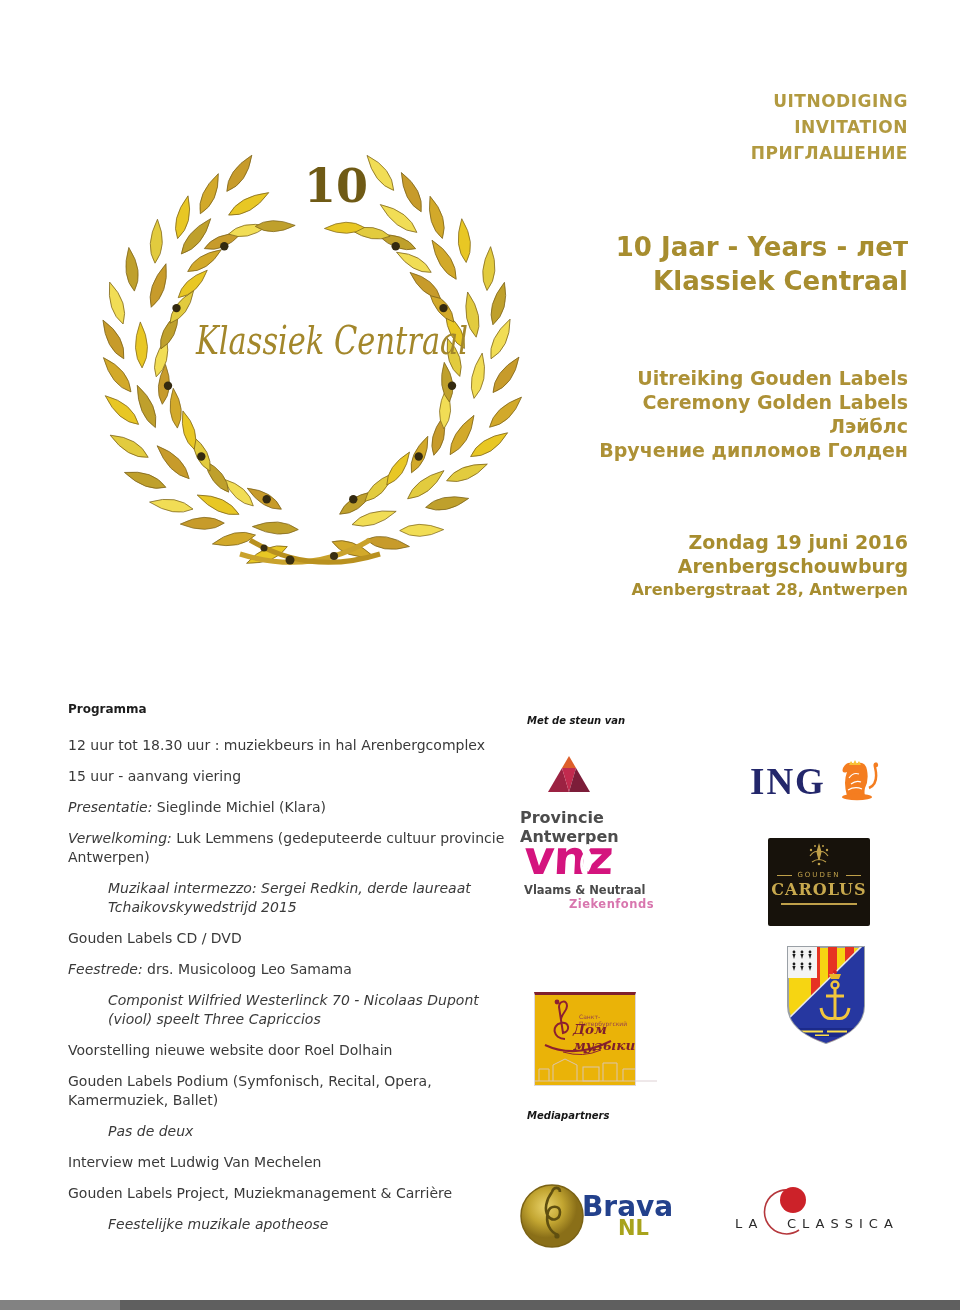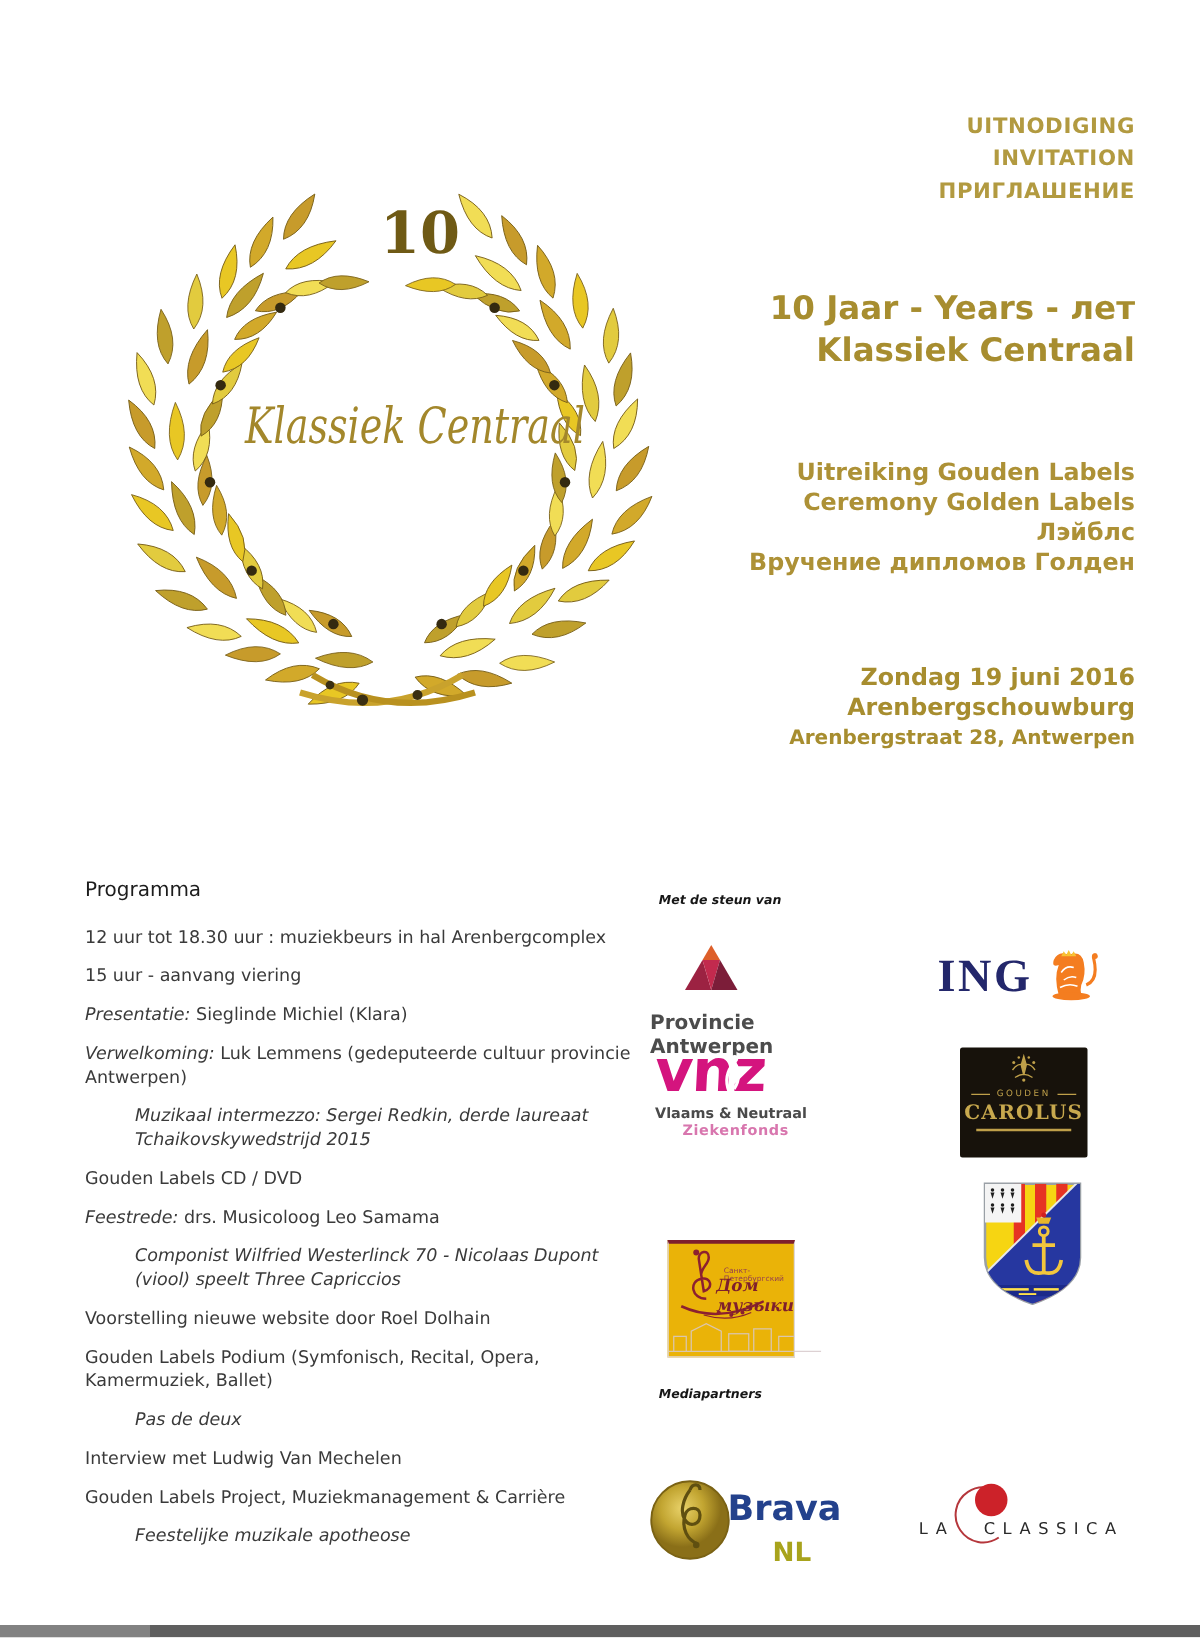--- a/index.html
+++ b/index.html
@@ -10,62 +10,62 @@
   .goldblock{position:absolute;right:52px;text-align:right;color:#ab9238;font-weight:bold;}
   .inv{top:88px;font-size:17px;line-height:26px;letter-spacing:.5px;color:#b29a40;}
   .anniv{top:230px;font-size:26px;line-height:34px;color:#a78d2f;}
   .cerem{top:366px;font-size:19px;line-height:24px;color:#ad9136;}
   .event{top:530px;font-size:19px;line-height:24px;color:#a78d2f;}
   .event .addr{font-size:16px;}
   
   .wreath{position:absolute;left:38px;top:146px;width:540px;height:432px;}
   
   .program{position:absolute;left:68px;top:702px;width:452px;color:#3a3a3a;}
-  .program h2{margin:0 0 20px 0;font-size:16px;color:#1d1d1d;font-weight:normal;}
+  .program h2{margin:0 0 20px 0;font-size:12px;color:#1d1d1d;font-weight:bold;}
   .program p{margin:0 0 12px 0;font-size:14px;line-height:19px;}
   .program p.indent{margin-left:40px;font-style:italic;max-width:382px;}
   .program i{font-style:italic;}
   
   .colhead{position:absolute;left:527px;font-size:10px;font-weight:bold;font-style:italic;color:#161616;}
   .steun{top:715px;} .mediap{top:1110px;}
   .logo{position:absolute;}
   
   .prov{left:520px;top:752px;display:flex;align-items:center;gap:12px;flex-direction:column;}
   .prov .ptxt{font-size:16px;line-height:19px;font-weight:bold;color:#4c4c4c;}
   
   .ing{left:750px;top:758px;display:flex;align-items:flex-end;gap:8px;}
   .ing .ingword{font-family:"Liberation Serif",serif;font-weight:bold;font-size:37px;
                 color:#23276b;letter-spacing:2px;line-height:40px;}
   
   .vnz{left:524px;top:836px;width:130px;}
   .vnz .vnzword{font-size:47px;font-weight:bold;color:#d4147e;line-height:44px;letter-spacing:-1px;
                 transform:skewX(-3deg);position:relative;}
   .vnz .jumper{position:absolute;left:48px;top:6px;}
   .vnz .sub1{font-size:11.5px;font-weight:bold;color:#4a4a4a;margin-top:3px;}
-  .vnz .sub2{font-size:11.5px;font-weight:bold;color:#d876ae;margin-left:22px;letter-spacing:.5px;}
+  .vnz .sub2{font-size:11.5px;font-weight:bold;color:#d876ae;margin-left:22px;letter-spacing:.5px;text-align:right;}
   
   .carolus{left:768px;top:838px;width:102px;height:88px;background:#17120b;border-radius:2px;
            display:flex;flex-direction:column;align-items:center;}
   .carolus .crest{margin-top:4px;}
   .carolus .goudenrow{display:flex;align-items:center;gap:5px;margin-top:1px;}
   .carolus .goudenrow .rule{width:15px;height:1px;background:#bfa04a;}
   .carolus .gouden{font-size:7px;letter-spacing:2px;color:#bfa04a;}
   .carolus .carword{font-family:"DejaVu Serif",serif;font-size:16px;font-weight:bold;
                     letter-spacing:1px;color:#c8a94e;margin-top:1px;}
   .carolus .underrule{width:76px;height:2px;background:#bfa04a;margin-top:4px;}
   
   .dom{left:534px;top:992px;width:102px;height:94px;background:#eab308;border:1px solid #ded8da;
        border-top:3px solid #7e1f2d;box-sizing:border-box;position:absolute;}
   .dom .smalltxt{position:absolute;left:44px;top:18px;font-size:6px;color:#96404e;}
   .dom .bigtxt{position:absolute;left:38px;top:26px;width:84px;font-family:"DejaVu Serif",serif;
                font-style:italic;font-weight:bold;font-size:13.5px;color:#7e1f2d;}
   
   .brava{left:520px;top:1180px;width:150px;height:75px;}
   .brava .bword{position:absolute;left:62px;top:10px;font-size:28px;font-weight:bold;color:#23418c;}
-  .brava .nl{position:absolute;left:98px;top:50px;font-size:21px;font-weight:bold;color:#a8a31c;}
+  .brava .nl{position:absolute;left:98px;top:36px;font-size:21px;font-weight:bold;color:#a8a31c;}
   
   .classica{left:735px;top:1192px;width:170px;height:60px;color:#2a2a2a;}
   .classica .la{position:absolute;left:0px;top:24px;font-size:13px;letter-spacing:6px;}
   .classica .cl{position:absolute;left:52px;top:24px;font-size:13px;letter-spacing:6px;}
   
   .bbar{position:absolute;left:0;bottom:0;width:960px;height:10px;background:#5f5f5f;}
   .bthumb{position:absolute;left:0;top:0;width:120px;height:10px;background:#828282;}
 </style>
 </head>
 <body>

